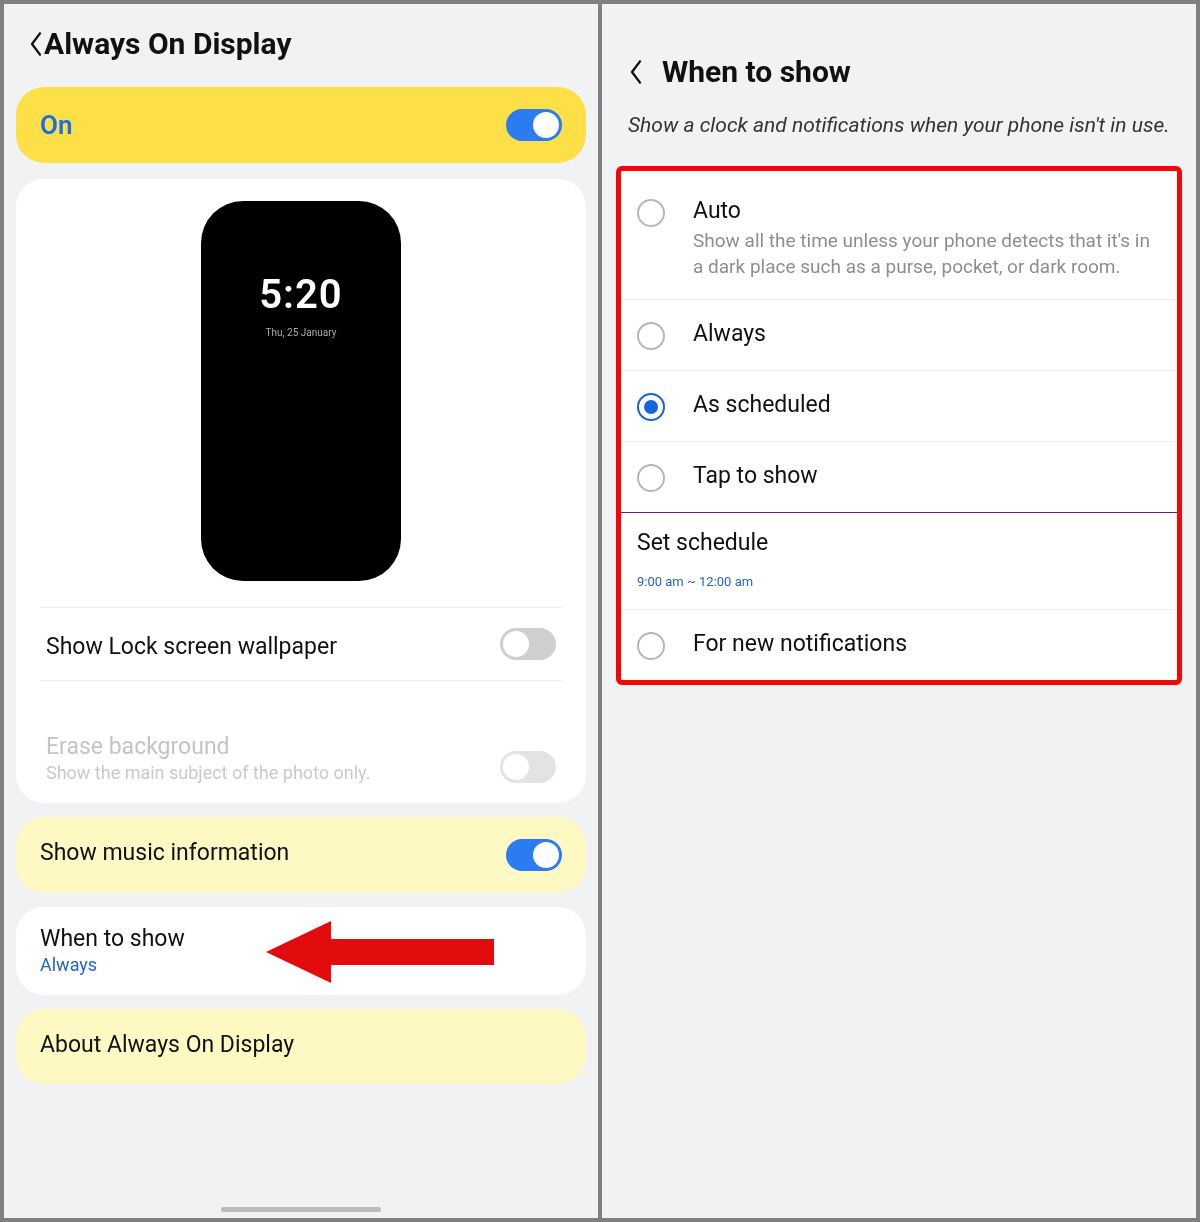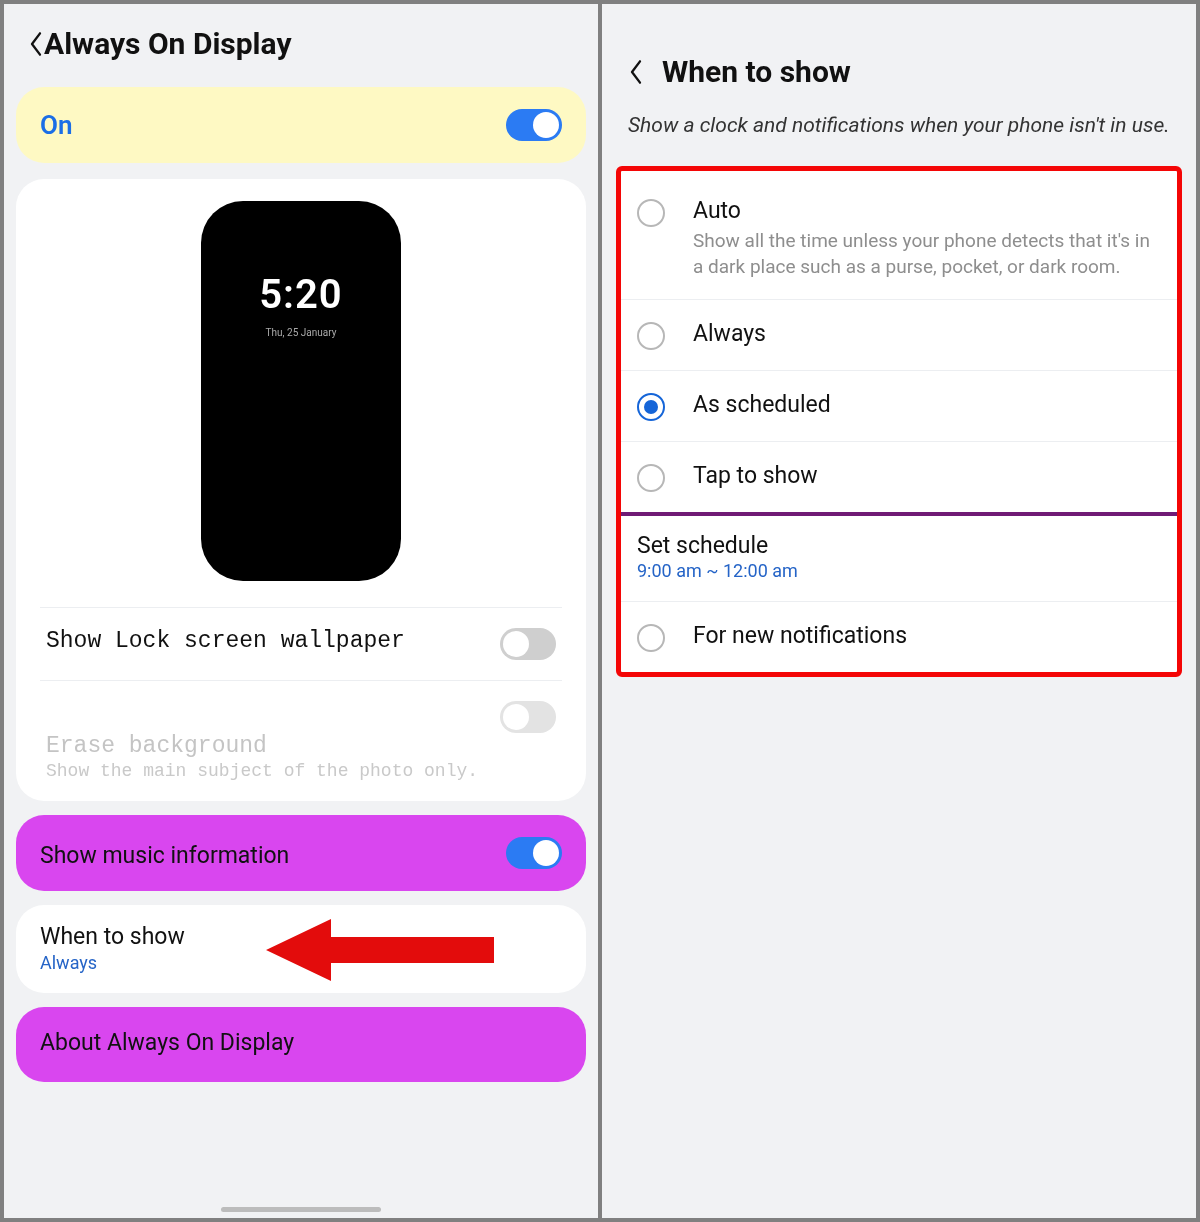--- a/index.html
+++ b/index.html
@@ -32,21 +32,21 @@
   .back-chevron svg { display: block; }
   .header-title {
     font-size: 30px;
     font-weight: 700;
     color: #111;
   }
   .on-row {
     display: flex;
     align-items: center;
     justify-content: space-between;
-    background: #fef9c3;
+    background: #fde047;
     border-radius: 28px;
     margin: 8px 12px;
     padding: 22px 24px;
   }
   .on-text {
     font-size: 26px;
     color: #1b6ee6;
     font-weight: 600;
   }
   .toggle {
@@ -96,43 +96,42 @@
     color: #aaa;
     margin-top: 9px;
   }
   .divider {
     height: 1px;
     background: #eceef1;
     margin: 0;
   }
   .row {
     display: flex;
-    align-items: flex-start;
+    align-items: flex-end;
     justify-content: space-between;
     padding: 20px 6px;
-    font-family: Liberation Mono, monospace;
   }
   .row-label {
     font-size: 23px;
     color: #111;
   }
   .row-label.disabled { color: #c4c4c4; margin-top: 32px; }
   .row-sub {
     font-size: 18px;
     color: #c9c9c9;
     margin-top: 2px;
   }
   .row-sub.blue { color: #2564c7; font-size:18px; }
   .card2 {
-    background: #d946ef;
+    background: #fef9c3;
     border-radius: 28px;
     margin: 14px 12px;
     padding: 22px 24px;
     display:flex;
-    align-items:flex-end;
+    align-items:flex-start;
     justify-content:space-between;
     position: relative;
   }
   .when-card {
     background:#fff;
     border-radius:28px;
     margin:14px 12px;
     padding:18px 24px 20px 24px;
     position:relative;
   }
@@ -211,30 +210,30 @@
     color:#111;
   }
   .radio-desc {
     font-size:19px;
     color:#8e8e8e;
     line-height:1.35;
     margin-top:4px;
   }
   .schedule-row {
     padding: 16px 20px 20px 16px;
-    border-top:4px solid #701a75;
+    border-top:1px solid #701a75;
   }
   .schedule-title {
     font-size:23px;
     color:#111;
   }
   .schedule-value {
-    font-size:18px;
+    font-size:13px;
     color:#2564c7;
-    margin-top:1px;
+    margin-top:18px;
   }
 </style>
 </head>
 <body>
 
 <div class="panel">
   <div class="left-header">
     <span class="back-chevron">
       <svg viewBox="0 0 24 40" width="16" height="28">
           <path d="M18 4 L6 20 L18 36" stroke="#111" stroke-width="3.5" fill="none" stroke-linecap="round" stroke-linejoin="round"></path>

